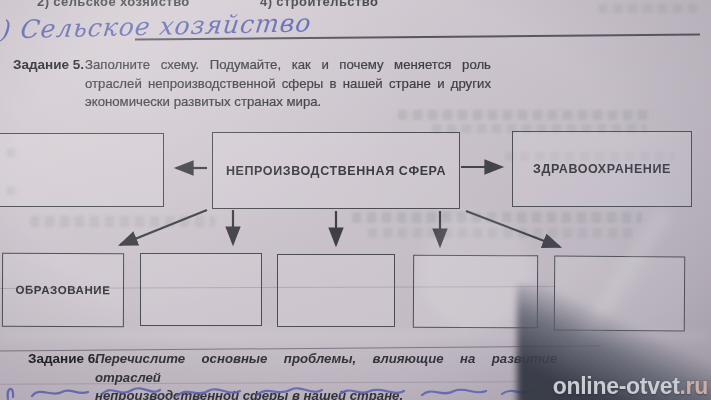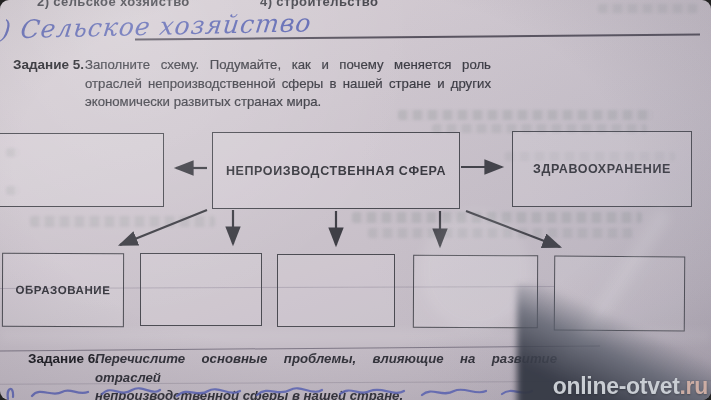--- a/index.html
+++ b/index.html
@@ -1,20 +1,19 @@
 <!DOCTYPE html>
 <html><head>
 <meta charset="utf-8">
 <style>
   html,body{margin:0;padding:0;background:#222;}
   .photo{
     position:relative;width:711px;height:400px;overflow:hidden;
     background:linear-gradient(160deg,#d6ced4 0%,#cfc7cf 30%,#c8c0c9 58%,#c0b8c2 82%,#b5adb8 100%);
     font-family:"Liberation Sans",sans-serif;
-    border-radius:9px;
   }
   .content{position:absolute;inset:0;filter:blur(0.35px);}
   .light{position:absolute;inset:0;pointer-events:none;
     background:
       radial-gradient(circle at 18% 8%, rgba(255,255,255,0.20), transparent 42%),
       radial-gradient(circle at 95% 45%, rgba(140,145,165,0.14), transparent 45%),
       radial-gradient(ellipse at 45% 42%, transparent 55%, rgba(45,40,58,0.16) 100%);
   }
   .printed{position:absolute;color:#45454c;font-weight:bold;font-size:13px;letter-spacing:.4px;white-space:nowrap;}
   .hw-top{

